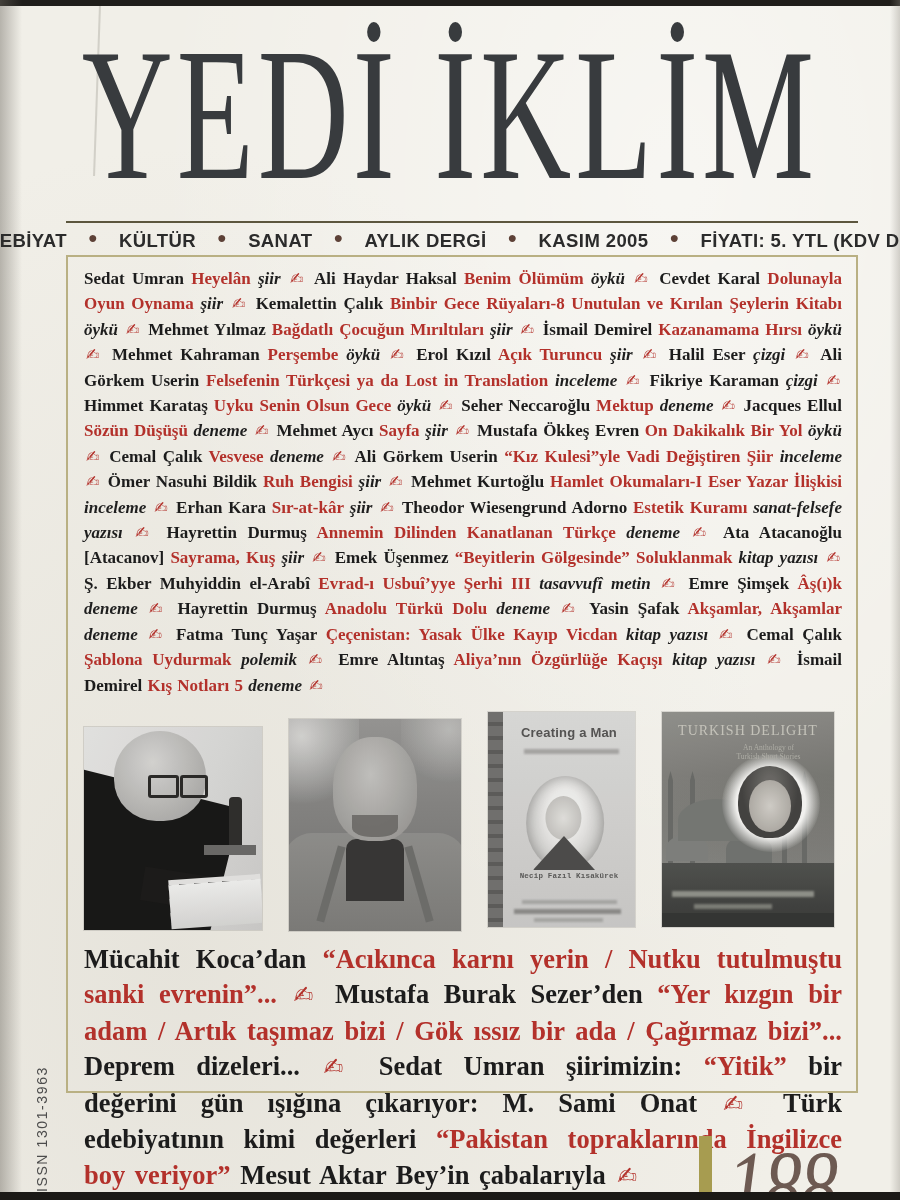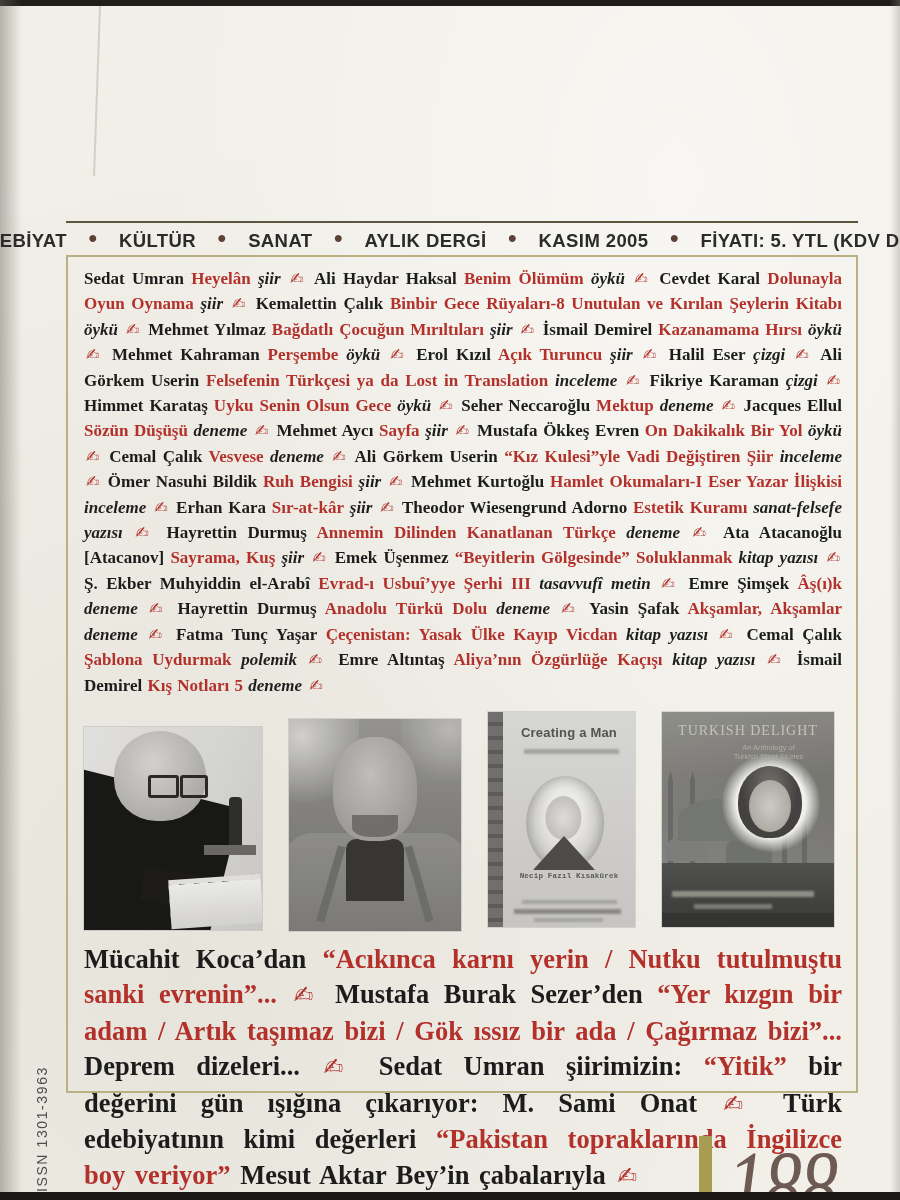--- a/index.html
+++ b/index.html
@@ -79,21 +79,21 @@
     background:radial-gradient(#e6e0d2,#c3bcab 85%);}
   .p3-suit{left:50%;top:124px;transform:translateX(-46%);width:62px;height:34px;background:#4c4943;
     clip-path:polygon(0 100%,50% 0,100% 100%);}
   .p3-caption{left:15px;right:0;top:160px;text-align:center;font-family:Liberation Mono, monospace;font-weight:700;font-size:7.5px;color:#5a5751;filter:blur(.4px);letter-spacing:.2px;}
   .p3-l1{left:34px;right:18px;top:188px;height:4px;background:#a9a59c;filter:blur(1px);}
   .p3-l2{left:26px;right:14px;top:197px;height:5px;background:#8d897f;filter:blur(.8px);}
   .p3-l3{left:46px;right:32px;top:206px;height:4px;background:#a9a59c;filter:blur(1px);}
 
   .p4{width:172px;height:215px;background:linear-gradient(170deg,#92907e 0%,#74725e 45%,#585648 100%);}
   .p4-title{left:0;right:0;top:11px;text-align:center;font-family:"Liberation Serif",serif;font-weight:400;font-size:14px;color:#ccc6a1;letter-spacing:1px;}
-  .p4-sub{left:0;right:0;top:31px;text-align:center;font-family:Liberation Sans, sans-serif;font-size:7.5px;line-height:9px;color:#b6b091;padding-left:41px;}
+  .p4-sub{left:0;right:0;top:31px;text-align:center;font-family:Liberation Serif, serif;font-size:7.5px;line-height:9px;color:#b6b091;padding-left:41px;}
   .p4-glow{right:14px;top:42px;width:98px;height:98px;border-radius:50%;
     background:radial-gradient(circle, #f7f5ec 50%, rgba(247,245,236,0) 72%);}
   .p4-scarf{right:32px;top:54px;width:64px;height:72px;border-radius:50% 50% 46% 46%;
     background:radial-gradient(ellipse at 50% 30%, #6b6557 16%, #443f37 62%);}
   .p4-face{right:43px;top:68px;width:42px;height:52px;border-radius:50%;
     background:radial-gradient(#dbcdb4,#b3a489 82%);}
   .p4-haze{left:0;bottom:40px;width:100%;height:112px;background:linear-gradient(rgba(190,193,178,0), rgba(182,185,168,.4));}
   .p4-dome{left:16px;bottom:86px;width:76px;height:42px;border-radius:50% 50% 0 0;background:#717769;}
   .p4-dome2{left:4px;bottom:66px;width:42px;height:26px;border-radius:50% 50% 0 0;background:#7a8072;}
   .p4-dome3{left:64px;bottom:64px;width:46px;height:28px;border-radius:50% 50% 0 0;background:#6c7264;}
@@ -122,20 +122,23 @@
 </style>
 </head>
 <body>
 
 <div class="page">
   <div class="edge-top"></div>
   <div class="edge-left"></div>
   <div class="edge-right"></div>
   <div class="crease"></div>
 
+  <div class="masthead">
+    <span class="masthead-text">YEDİ İKLİM</span>
+  </div>
 
   <div class="infobar">
     <span>EDEBİYAT</span>
     <span class="dot">●</span>
     <span>KÜLTÜR</span>
     <span class="dot">●</span>
     <span>SANAT</span>
     <span class="dot">●</span>
     <span>AYLIK DERGİ</span>
     <span class="dot">●</span>

